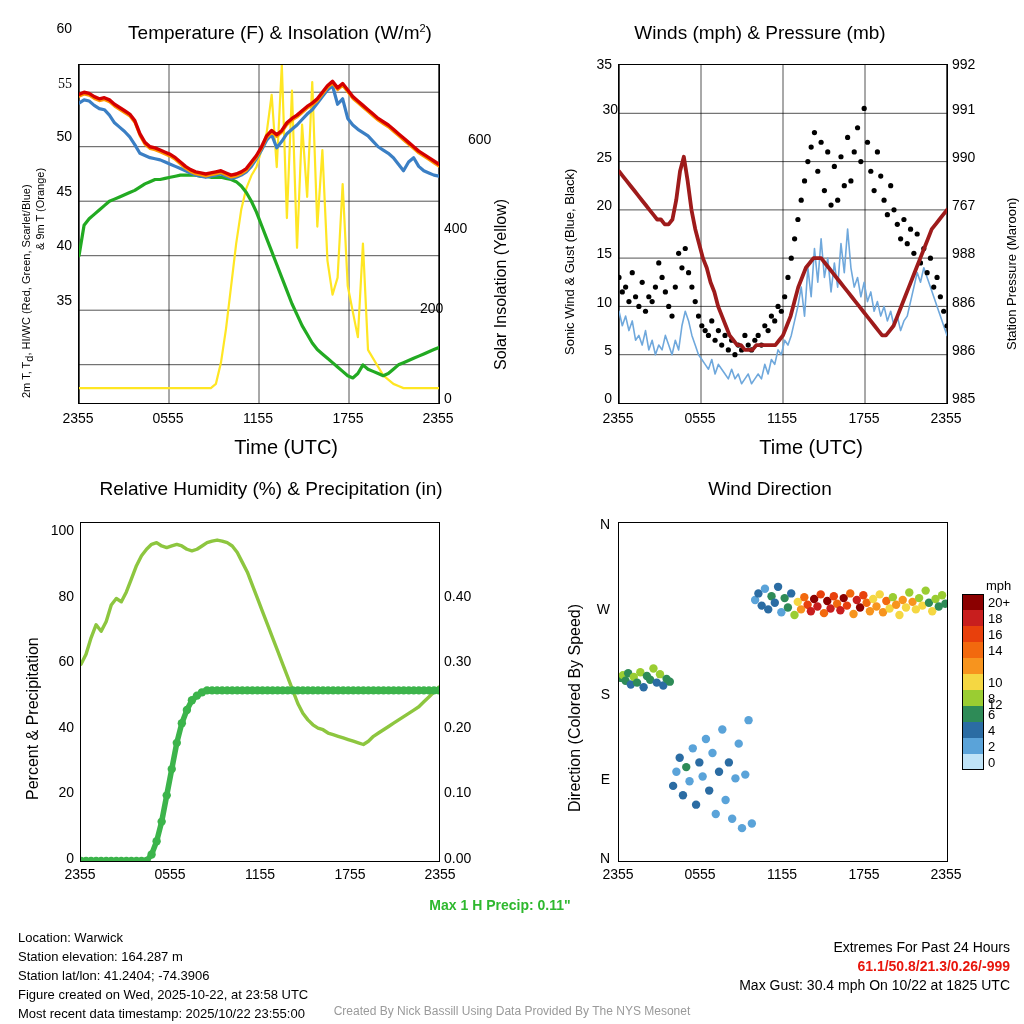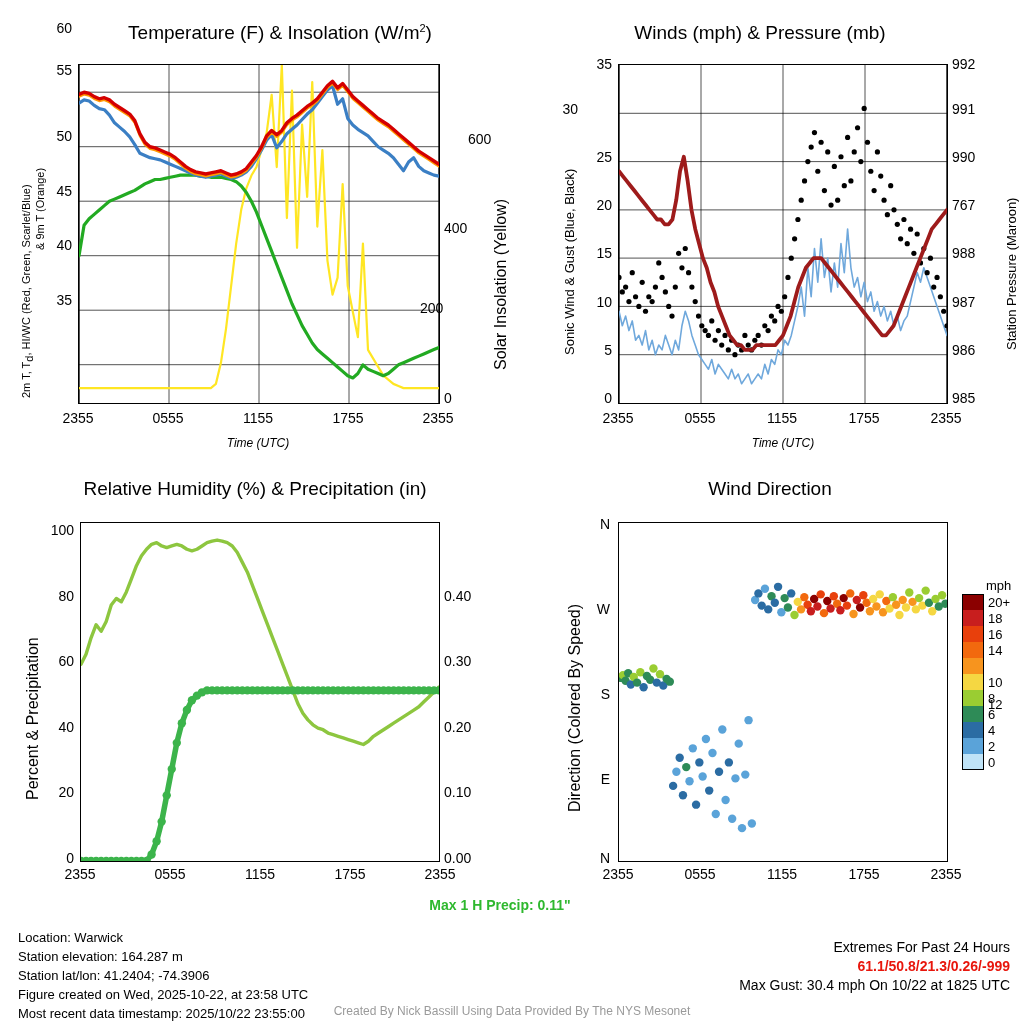--- a/index.html
+++ b/index.html
@@ -35,24 +35,23 @@
   .ytick, .xtick {
     position: absolute;
     font-size: 14px;
     white-space: nowrap;
   }
   .ytick { text-align: right; }
   .xtick { text-align: center; }
 
   .axlabel {
     position: absolute;
-    font-size: 12px;
+    font-size: 20px;
     white-space: nowrap;
-    text-align: center;
-    font-style: italic;
+    text-align: right;
   }
   .vlabel {
     position: absolute;
     font-size: 13px;
     white-space: nowrap;
     transform-origin: 0 0;
     transform: rotate(-90deg);
   }
   .vlabel.big { font-size: 16px; }
   .vlabel.small { font-size: 11px; }
@@ -151,21 +150,21 @@
             <polyline points="0.00,31.62 5.07,29.44 10.14,30.53 15.21,33.80 20.28,35.98 25.35,34.89 30.42,37.07 35.49,41.43 40.56,44.70 45.63,47.97 50.70,51.25 55.77,57.79 60.85,70.87 65.92,79.59 70.99,83.95 76.06,85.05 81.13,87.23 86.20,89.41 91.27,91.59 96.34,94.86 101.41,99.22 106.48,103.58 111.55,106.85 116.62,109.03 121.69,110.12 126.76,111.21 131.83,110.12 136.90,109.03 141.97,107.94 147.04,110.12 152.11,112.30 157.18,111.21 162.25,109.03 167.32,105.76 172.39,99.22 177.46,92.68 182.54,83.95 187.61,73.05 192.68,67.60 197.75,71.96 202.82,67.60 207.89,59.97 212.96,55.61 218.03,52.34 223.10,47.97 228.17,43.61 233.24,40.34 238.31,35.98 243.38,29.44 248.45,22.90 253.52,18.54 258.59,25.08 263.66,20.72 268.73,27.26 273.80,33.80 278.87,38.16 283.94,42.52 289.01,46.88 294.08,51.25 299.15,55.61 304.23,58.88 309.30,62.15 314.37,66.51 319.44,70.87 324.51,75.23 329.58,79.59 334.65,83.95 339.72,88.32 344.79,91.59 349.86,94.86 354.93,98.13 360.00,101.40" fill="none" stroke="#ff9900" stroke-width="2.4" stroke-linejoin="round" stroke-linecap="round"></polyline>
             <polyline points="0.00,29.44 5.07,27.26 10.14,28.35 15.21,31.62 20.28,33.80 25.35,32.71 30.42,34.89 35.49,39.25 40.56,42.52 45.63,45.79 50.70,49.06 55.77,55.61 60.85,68.69 65.92,77.41 70.99,81.77 76.06,82.86 81.13,85.05 86.20,87.23 91.27,89.41 96.34,92.68 101.41,97.04 106.48,101.40 111.55,104.67 116.62,106.85 121.69,107.94 126.76,109.03 131.83,107.94 136.90,106.85 141.97,105.76 147.04,107.94 152.11,110.12 157.18,109.03 162.25,106.85 167.32,103.58 172.39,97.04 177.46,90.50 182.54,81.77 187.61,70.87 192.68,65.42 197.75,69.78 202.82,65.42 207.89,57.79 212.96,53.43 218.03,50.15 223.10,45.79 228.17,41.43 233.24,38.16 238.31,33.80 243.38,27.26 248.45,20.72 253.52,16.35 258.59,22.90 263.66,18.54 268.73,25.08 273.80,31.62 278.87,35.98 283.94,40.34 289.01,44.70 294.08,49.06 299.15,53.43 304.23,56.70 309.30,59.97 314.37,64.33 319.44,68.69 324.51,73.05 329.58,77.41 334.65,81.77 339.72,86.14 344.79,89.41 349.86,92.68 354.93,95.95 360.00,99.22" fill="none" stroke="#d40000" stroke-width="3.4" stroke-linejoin="round" stroke-linecap="round"></polyline>
           </g>
       </svg>
     </div>
 
     <div class="ytick" style="left:38px; top:292px; width:34px;">35</div>
     <div class="ytick" style="left:38px; top:237px; width:34px;">40</div>
     <div class="ytick" style="left:38px; top:183px; width:34px;">45</div>
     <div class="ytick" style="left:38px; top:128px; width:34px;">50</div>
-    <div class="ytick" style="left:38px; top:62px; width:34px;">55</div>
+    <div class="ytick" style="left:38px; top:76px; width:34px;font-family:Liberation Serif, serif;">55</div>
     <div class="ytick" style="left:38px; top:20px; width:34px;">60</div>
 
     <div class="ytick" style="left:444px; top:390px; width:34px; text-align:left;">0</div>
     <div class="ytick" style="left:420px; top:300px; width:40px; text-align:left;">200</div>
     <div class="ytick" style="left:444px; top:220px; width:40px; text-align:left;">400</div>
     <div class="ytick" style="left:444px; top:131px; width:40px; text-align:left;margin-left:24px;">600</div>
 
     <div class="xtick" style="left:48px; top:410px; width:60px;">2355</div>
     <div class="xtick" style="left:138px; top:410px; width:60px;">0555</div>
     <div class="xtick" style="left:228px; top:410px; width:60px;">1155</div>
@@ -304,43 +303,43 @@
           </g>
       </svg>
     </div>
 
     <div class="ytick" style="left:578px; top:390px; width:34px;">0</div>
     <div class="ytick" style="left:578px; top:342px; width:34px;">5</div>
     <div class="ytick" style="left:578px; top:294px; width:34px;">10</div>
     <div class="ytick" style="left:578px; top:245px; width:34px;">15</div>
     <div class="ytick" style="left:578px; top:197px; width:34px;">20</div>
     <div class="ytick" style="left:578px; top:149px; width:34px;">25</div>
-    <div class="ytick" style="left:544px; top:101px; width:34px;">30</div>
+    <div class="ytick" style="left:584px; top:101px; width:34px;">30</div>
     <div class="ytick" style="left:578px; top:56px; width:34px;">35</div>
 
     <div class="ytick" style="left:952px; top:390px; width:44px; text-align:left;">985</div>
     <div class="ytick" style="left:952px; top:342px; width:44px; text-align:left;">986</div>
-    <div class="ytick" style="left:952px; top:294px; width:44px; text-align:left;">987</div>
+    <div class="ytick" style="left:952px; top:294px; width:44px; text-align:left;">886</div>
     <div class="ytick" style="left:952px; top:245px; width:44px; text-align:left;">988</div>
     <div class="ytick" style="left:952px; top:197px; width:44px; text-align:left;">767</div>
     <div class="ytick" style="left:952px; top:149px; width:44px; text-align:left;">990</div>
     <div class="ytick" style="left:952px; top:101px; width:44px; text-align:left;">991</div>
     <div class="ytick" style="left:952px; top:56px; width:44px; text-align:left;">992</div>
 
     <div class="xtick" style="left:588px; top:410px; width:60px;">2355</div>
     <div class="xtick" style="left:670px; top:410px; width:60px;">0555</div>
     <div class="xtick" style="left:752px; top:410px; width:60px;">1155</div>
     <div class="xtick" style="left:834px; top:410px; width:60px;">1755</div>
     <div class="xtick" style="left:916px; top:410px; width:60px;">2355</div>
 
     <div class="axlabel" style="left:703px; top:436px; width:160px;">Time (UTC)</div>
   </div>
 
   <div class="panel">
-    <div class="ptitle" style="left:20px; top:478px; width:470px;">Relative Humidity (%) &amp; Precipitation (in)</div>
+    <div class="ptitle" style="left:36px; top:478px; width:470px;">Relative Humidity (%) &amp; Precipitation (in)</div>
 
     <div class="vlabel big" style="left:24px; top:800px;">Percent &amp; Precipitation</div>
 
     <div class="plotbox" style="left:80px; top:522px; width:360px; height:340px;">
       <svg width="358" height="338" viewBox="0 0 358 338">
         <g id="rh-series">
             <polyline points="0.00,141.11 5.04,131.26 10.08,114.85 15.13,101.73 20.17,108.29 25.21,98.45 30.25,82.04 35.30,75.48 40.34,78.76 45.38,68.91 50.42,55.79 55.46,42.66 60.51,32.82 65.55,26.25 70.59,21.33 75.63,19.69 80.68,22.97 85.72,24.61 90.76,22.97 95.80,21.33 100.85,22.97 105.89,26.25 110.93,27.89 115.97,26.25 121.01,22.97 126.06,19.69 131.10,18.05 136.14,17.06 141.18,18.05 146.23,19.69 151.27,22.97 156.31,29.53 161.35,39.38 166.39,49.22 171.44,62.35 176.48,75.48 181.52,88.60 186.56,101.73 191.61,114.85 196.65,127.98 201.69,141.11 206.73,154.23 211.77,167.36 216.82,180.49 221.86,190.33 226.90,196.89 231.94,201.82 236.99,205.10 242.03,206.74 247.07,210.02 252.11,211.66 257.15,213.30 262.20,214.94 267.24,216.58 272.28,218.22 277.32,219.86 282.37,221.50 287.41,218.22 292.45,213.30 297.49,210.02 302.54,206.74 307.58,203.46 312.62,200.17 317.66,196.89 322.70,193.61 327.75,190.33 332.79,187.05 337.83,183.77 342.87,178.84 347.92,173.92 352.96,169.00 358.00,164.08" fill="none" stroke="#8dc63f" stroke-width="3.4" stroke-linejoin="round" stroke-linecap="round"></polyline>
             <circle cx="0.00" cy="338.00" r="4.2" fill="#3cb44b"></circle>
             <circle cx="5.04" cy="338.00" r="4.2" fill="#3cb44b"></circle>
             <circle cx="10.08" cy="338.00" r="4.2" fill="#3cb44b"></circle>

